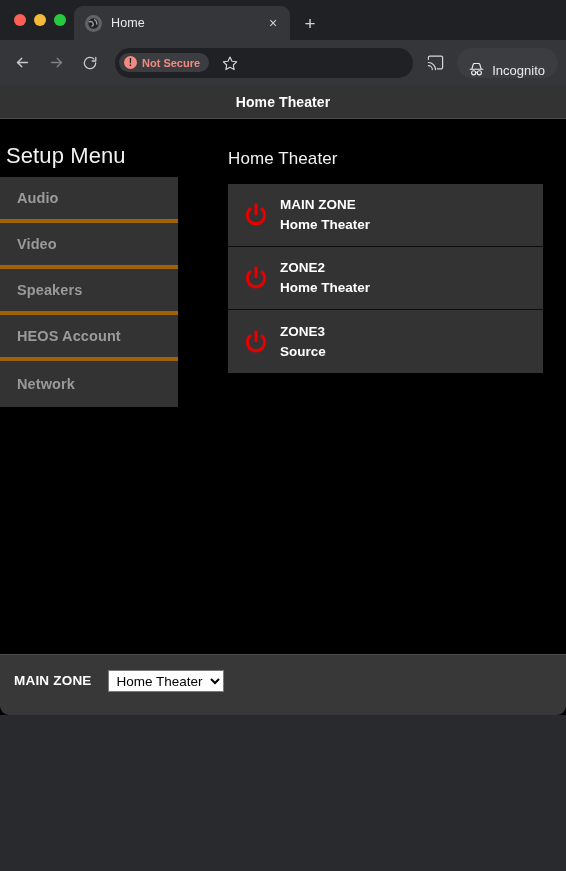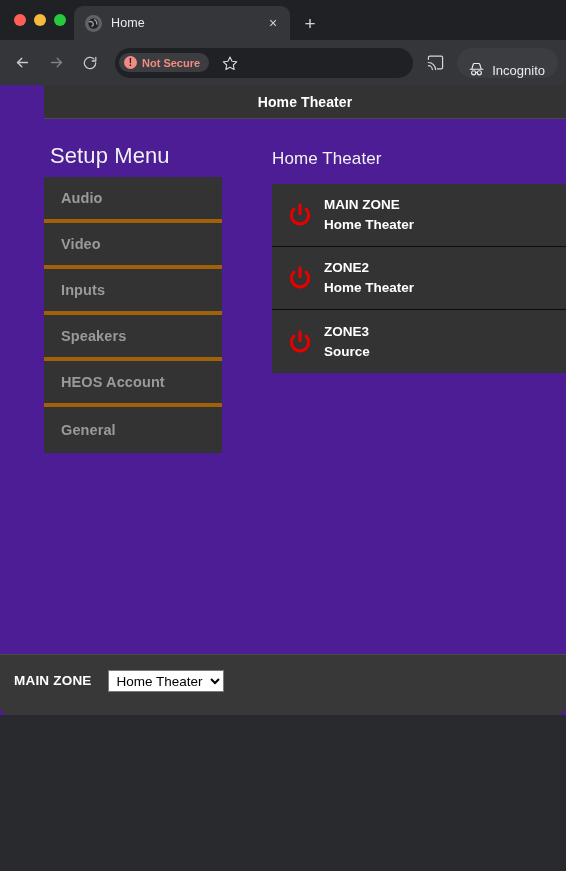--- a/index.html
+++ b/index.html
@@ -123,24 +123,23 @@
     display: flex; align-items: flex-end; gap: 7px;
     background: #3c3d40; border-radius: 15px;
     height: 30px; padding: 0 13px 0 11px;
     margin-left: 6px; flex: 0 0 auto;
   }
   .incognito-chip span { color: #e8eaed; font-size: 13px; white-space: nowrap; }
 
   
   .viewport {
     flex: 1 1 auto;
-    background: #4c1d95;
+    background: #000000;
     position: relative;
     overflow: hidden;
-    padding-left: 44px;
   }
 
   .page-title-bar {
     height: 34px;
     background: #333333;
     border-bottom: 1px solid #4a4a4a;
     display: flex; align-items: center; justify-content: center;
   }
   .page-title-bar .t {
     color: #ffffff; font-size: 14px; font-weight: bold;
@@ -306,30 +305,27 @@
       <div class="setup-menu-label">Setup Menu</div>
 
       <div class="sidebar">
         <div class="menu-item">
           <span>Audio</span>
         </div>
         <div class="menu-item">
           <span>Video</span>
         </div>
         <div class="menu-item">
-          <span>Inputs</span>
-        </div>
-        <div class="menu-item">
           <span>Speakers</span>
         </div>
         <div class="menu-item">
           <span>HEOS Account</span>
         </div>
         <div class="menu-item">
-          <span>General</span>
+          <span>Network</span>
         </div>
       </div>
 
       <div class="content">
         <div class="content-heading">Home Theater</div>
 
         <div class="zone-list">
 
           <div class="zone-row">
             <span class="power-icon">

